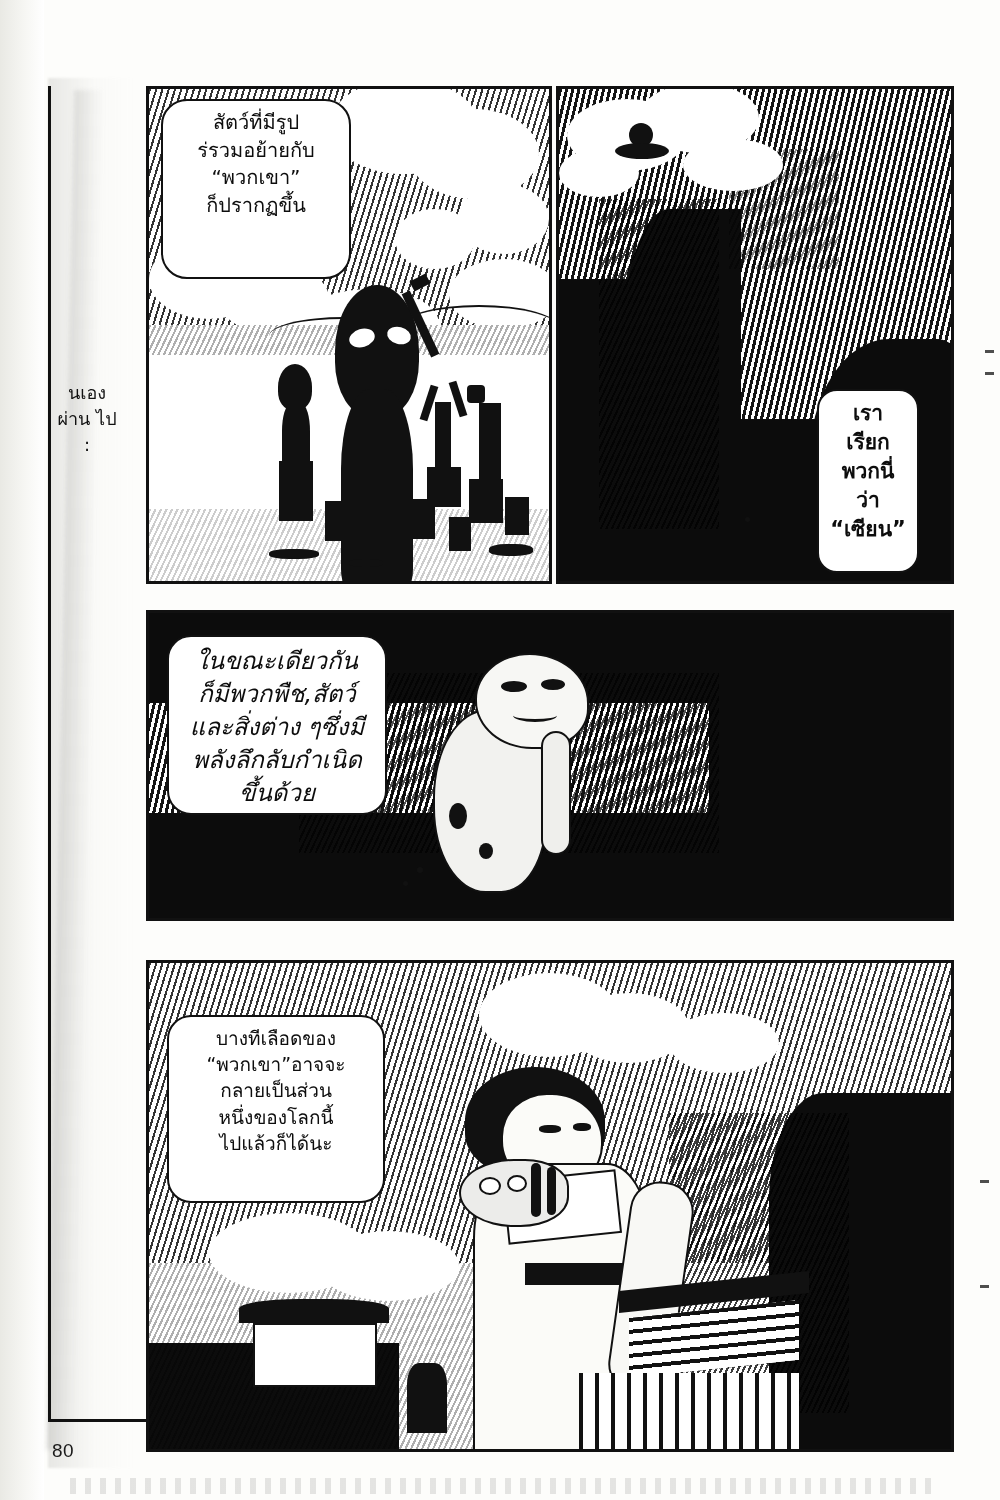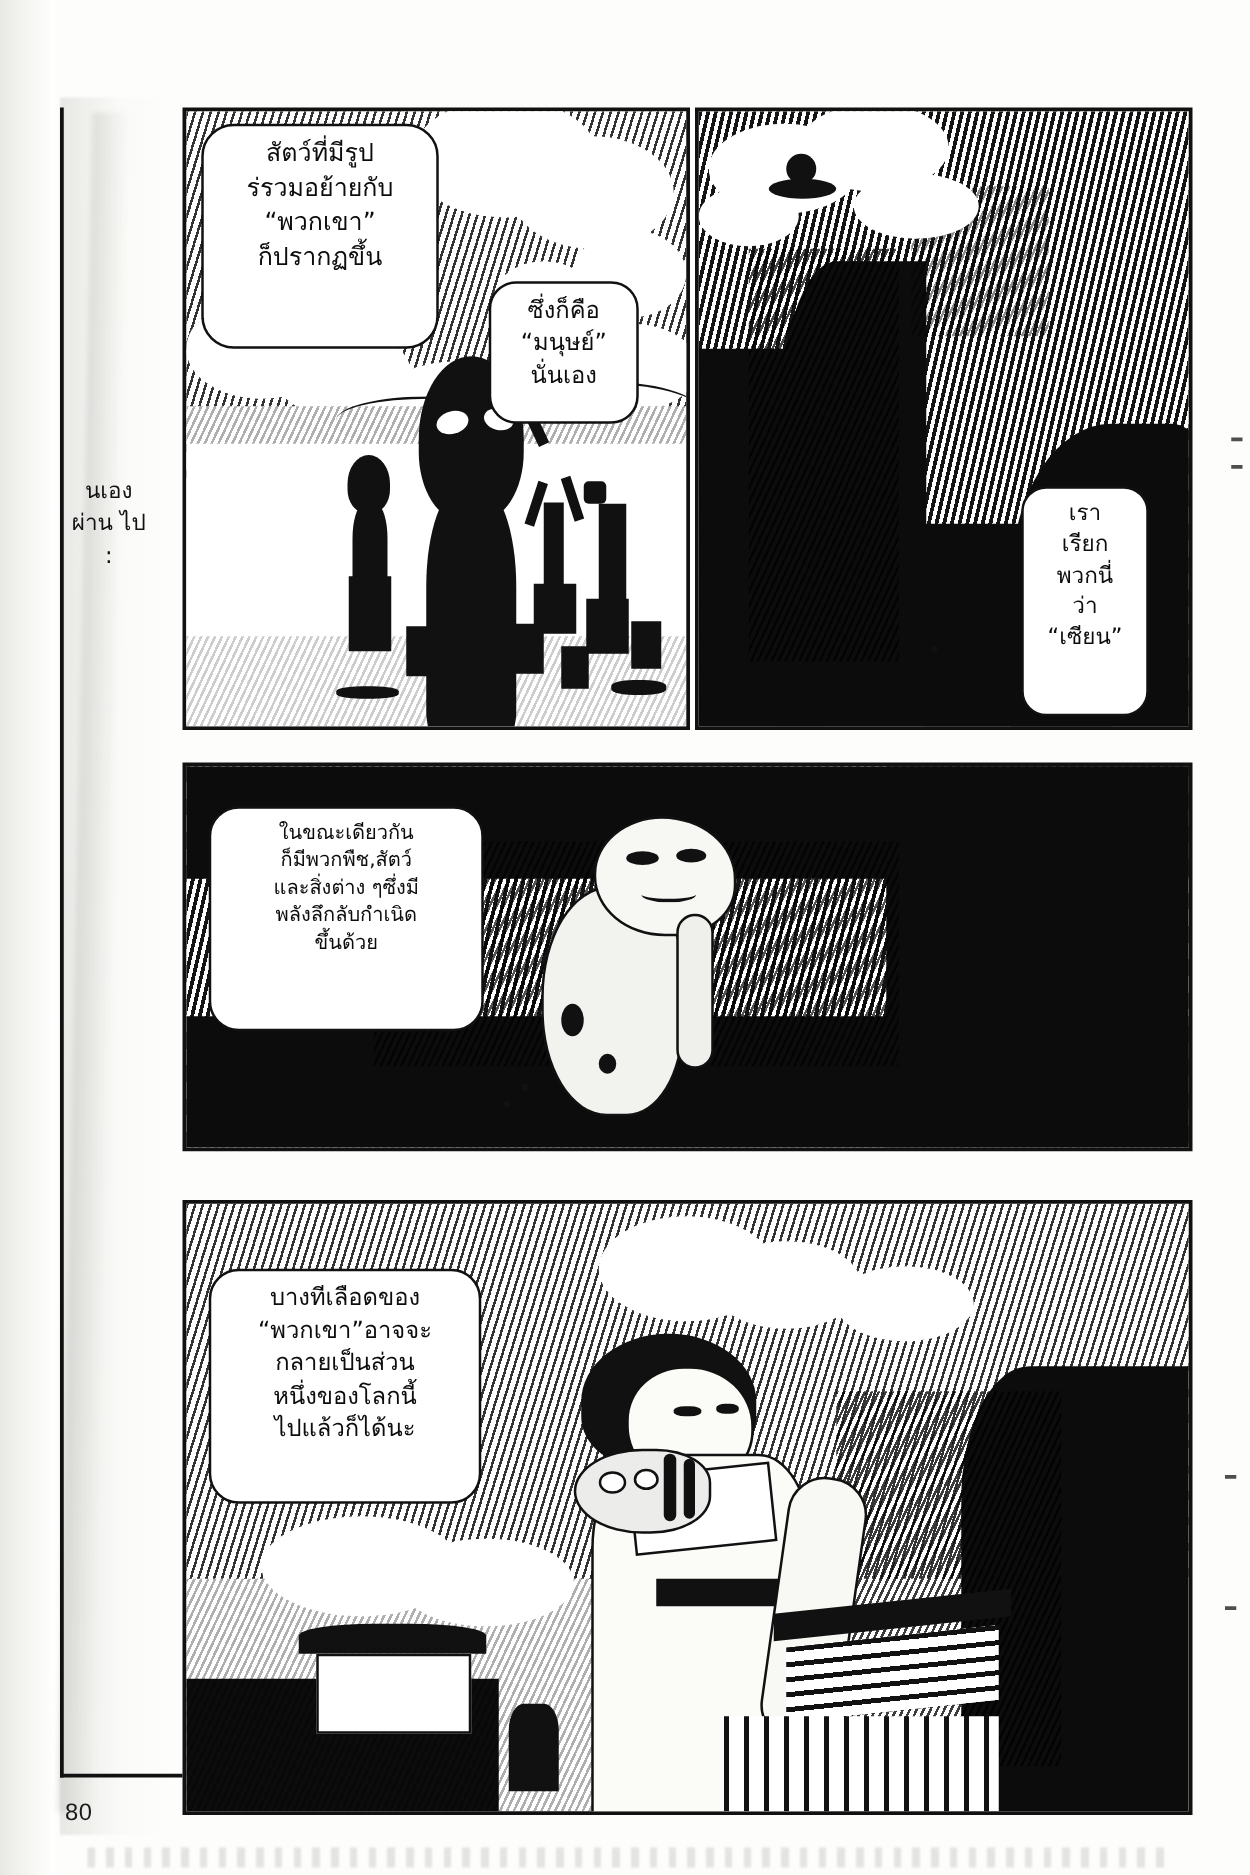--- a/index.html
+++ b/index.html
@@ -223,23 +223,20 @@
     <div class="fig" style="left:300px;top:428px;width:22px;height:34px;"></div>
     <div class="fig" style="left:240px;top:436px;width:20px;height:32px;"></div>
     <div class="speck" style="left:120px;top:460px;width:50px;height:10px;border-radius:40%;"></div>
     <div class="speck" style="left:340px;top:455px;width:44px;height:12px;border-radius:40%;"></div>
     <div class="speck" style="left:200px;top:470px;width:34px;height:8px;border-radius:40%;"></div>
 
     <div class="balloon" style="left:12px; top:10px; width:190px; height:180px; font-size:20px; border-radius:26px 26px 26px 26px;">สัตว์ที่มีรูป
 ร่รวมอย้ายกับ
 “พวกเขา”
 ก็ปรากฏขึ้น</div>
-    <div class="balloon" style="left:242px; top:136px; width:120px; height:114px; font-size:19px; border-radius:22px;">ซึ่งก็คือ
-“มนุษย์”
-นั่นเอง</div>
   </div>
 
   <div class="panel" style="left:556px; top:86px; width:392px; height:492px;">
     <div class="sky sky-dense" style="left:0;top:0;width:392px;height:492px;"></div>
     <div class="blackmass" style="left:0; top:190px; width:100px; height:302px;"></div>
     <div class="blackmass" style="left:62px; top:120px; width:120px; height:372px; border-radius:40% 0 0 0;"></div>
     <div class="blackmass" style="left:250px; top:250px; width:160px; height:250px; border-radius:50% 20% 0 0;"></div>
     <div class="blackmass" style="left:180px; top:330px; width:150px; height:170px;"></div>
     <div class="hatch" style="left:40px;top:110px;width:120px;height:330px;opacity:.8;"></div>
     <div class="hatch" style="left:170px;top:60px;width:110px;height:120px;opacity:.5;"></div>
@@ -247,21 +244,21 @@
     <div class="cloud cloud-plain" style="left:8px; top:10px; width:120px; height:72px;"></div>
     <div class="cloud cloud-plain" style="left:80px; top:-6px; width:120px; height:70px;"></div>
     <div class="cloud cloud-plain" style="left:124px; top:50px; width:100px; height:52px;"></div>
     <div class="cloud cloud-plain" style="left:0; top:60px; width:80px; height:48px;"></div>
 
     <div style="position:absolute;left:70px;top:34px;width:24px;height:24px;background:#111;border-radius:50%;"></div>
     <div style="position:absolute;left:56px;top:54px;width:54px;height:16px;background:#111;border-radius:50%;"></div>
 
     <div class="speck" style="left:186px;top:428px;width:5px;height:5px;"></div>
 
-    <div class="balloon" style="left:258px; top:300px; width:102px; height:184px; font-size:18px; border-radius:20px;">เรา
+    <div class="balloon" style="left:258px; top:300px; width:102px; height:184px; font-size:21px; border-radius:20px;font-weight:bold;">เรา
 เรียก
 พวกนี่
 ว่า
 “เซียน”</div>
   </div>
 
   <div class="panel" style="left:146px; top:610px; width:802px; height:305px;">
     <div class="sky sky-dense" style="left:0;top:0;width:802px;height:305px;"></div>
     <div class="blackmass" style="left:0; top:0; width:802px; height:90px;"></div>
     <div class="blackmass" style="left:0; top:200px; width:802px; height:105px;"></div>
@@ -273,21 +270,21 @@
     <div style="position:absolute;left:352px;top:68px;width:26px;height:11px;background:#111;border-radius:50%;"></div>
     <div style="position:absolute;left:392px;top:66px;width:24px;height:11px;background:#111;border-radius:50%;"></div>
     <div style="position:absolute;left:364px;top:96px;width:44px;height:10px;border-bottom:3px solid #111;border-radius:0 0 50% 50%;"></div>
     <div style="position:absolute;left:392px;top:118px;width:26px;height:120px;background:#efefec;border:2px solid #111;border-radius:20px;"></div>
     <div style="position:absolute;left:300px;top:190px;width:18px;height:26px;background:#111;border-radius:50%;"></div>
     <div style="position:absolute;left:330px;top:230px;width:14px;height:16px;background:#111;border-radius:50%;"></div>
 
     <div class="speck" style="left:268px;top:254px;width:6px;height:6px;"></div>
     <div class="speck" style="left:254px;top:268px;width:5px;height:5px;"></div>
 
-    <div class="balloon" style="left:18px; top:32px; width:220px; height:180px; font-size:16px; border-radius:24px;">ในขณะเดียวกัน
+    <div class="balloon" style="left:18px; top:22px; width:220px; height:180px; font-size:24px; border-radius:24px;font-style:italic;">ในขณะเดียวกัน
 ก็มีพวกพืช,สัตว์
 และสิ่งต่าง ๆซึ่งมี
 พลังลึกลับกำเนิด
 ขึ้นด้วย</div>
   </div>
 
   <div class="panel" style="left:146px; top:960px; width:802px; height:486px;">
     <div class="sky" style="left:0;top:0;width:802px;height:300px;"></div>
     <div class="blackmass" style="left:620px; top:130px; width:182px; height:356px; border-radius:30% 0 0 0;"></div>
     <div class="blackmass" style="left:0; top:380px; width:250px; height:106px;"></div>

